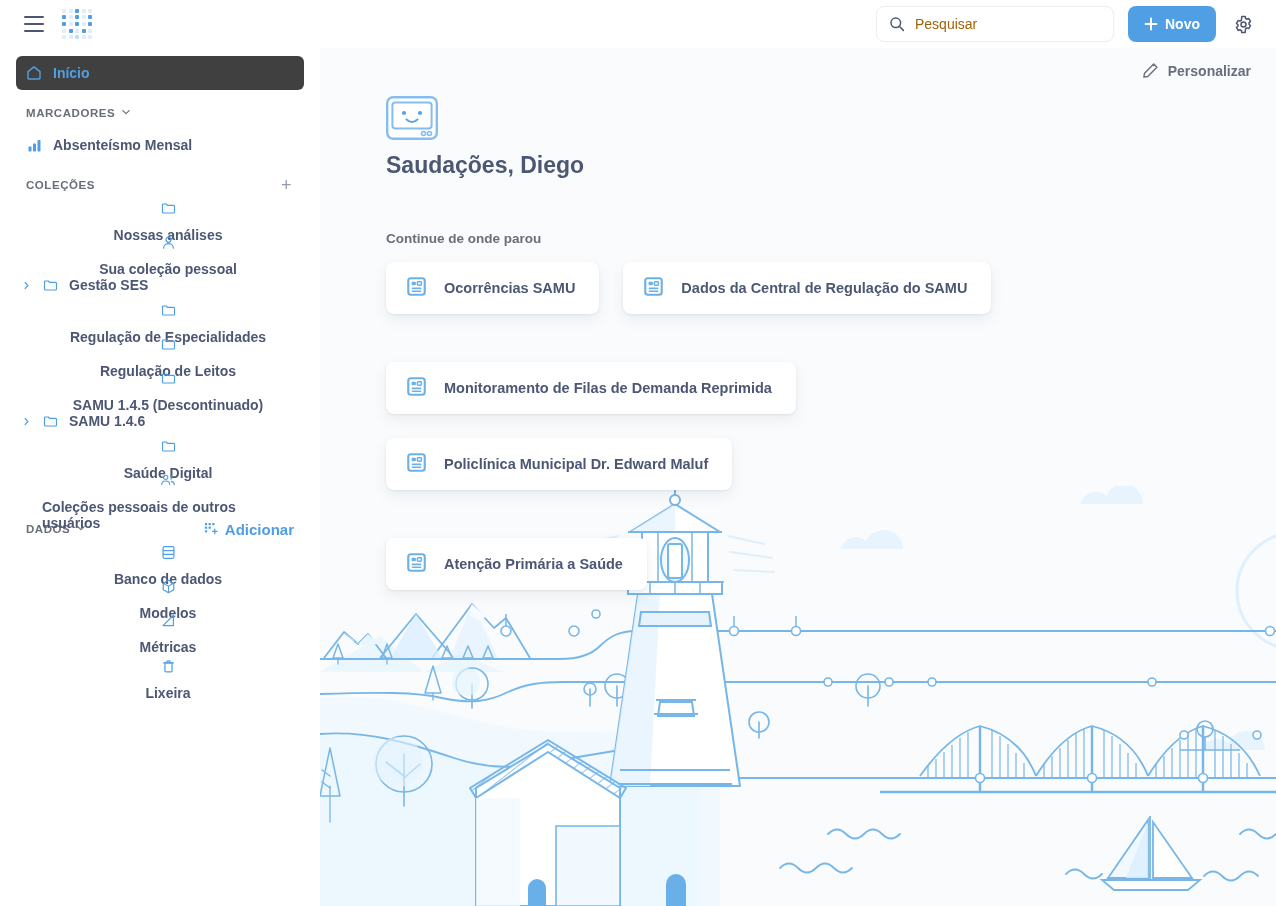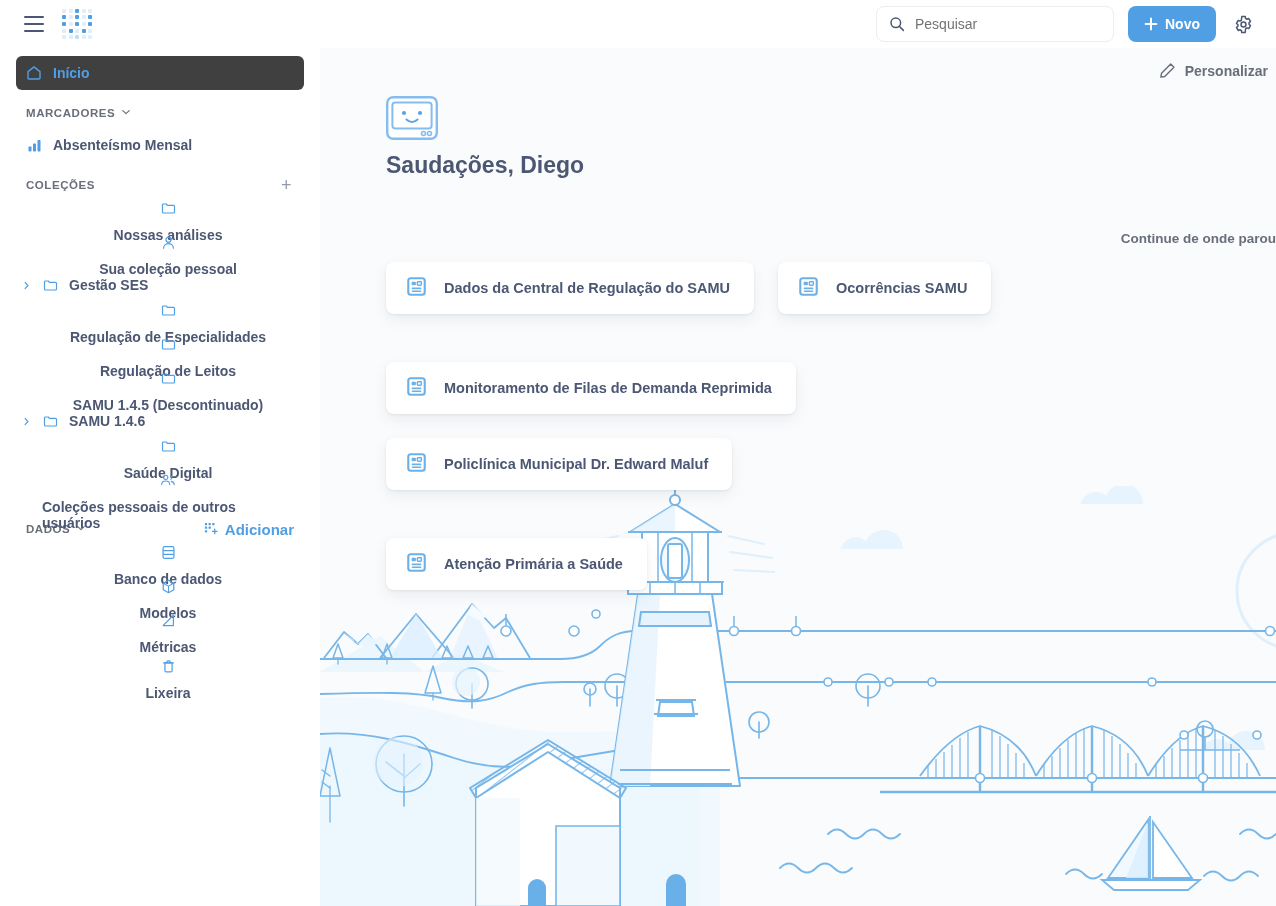--- a/index.html
+++ b/index.html
@@ -21,21 +21,21 @@
   .topbar-left { display: flex; align-items: center; padding-left: 24px; gap: 18px; }
   .hamburger { width: 20px; height: 16px; display: flex; flex-direction: column; justify-content: space-between; cursor: pointer; }
   .hamburger i { display: block; height: 2px; background: #4c5773; border-radius: 1px; }
   .logo-grid { display: grid; grid-template-columns: repeat(5, 4px); grid-auto-rows: 4px; gap: 2.6px; cursor: pointer; }
   .logo-grid b { display: block; width: 4px; height: 4px; border-radius: 1px; background: #509ee3; }
   .topbar-right { margin-left: auto; display: flex; align-items: center; gap: 14px; padding-right: 20px; }
   .search-box {
     width: 238px; height: 36px; border: 1px solid #eeecec; border-radius: 8px;
     display: flex; align-items: center; gap: 10px; padding: 0 12px; background: #fff;
   }
-  .search-box .ph { color: #737373; font-size: 14px; }
+  .search-box .ph { color: #a16207; font-size: 14px; }
   .btn-new {
     background: #509ee3; color: #fff; border: none; border-radius: 8px;
     height: 36px; padding: 0 16px; display: flex; align-items: center; gap: 7px;
     font-size: 14px; font-weight: 700; cursor: pointer; font-family: inherit;
   }
   .gear-btn { width: 26px; height: 26px; display: flex; align-items: center; justify-content: center; cursor: pointer; }
 
   
   .body-row { flex: 1; display: flex; min-height: 0; position: relative; }
 
@@ -68,28 +68,28 @@
   .twisty { position: absolute; left: 4px; top: 50%; transform: translateY(-50%); width: 12px; height: 12px; color: #509ee3; display: flex; align-items: center; justify-content: center; }
   .nav-item.has-twisty { padding-left: 26px; }
   .gap-sm { height: 12px; }
 
   
   .main { flex: 1; position: relative; background: #f9fbfc; overflow: hidden; }
   .illus { position: absolute; left: 0; bottom: 0; width: 100%; height: 420px; pointer-events: none; }
   .main-inner { position: relative; z-index: 5; padding: 0; }
 
   .personalize {
-    position: absolute; right: 8px; top: 14px;
+    position: absolute; right: 25px; top: 14px;
     display: flex; align-items: center; gap: 9px;
     font-size: 14px; font-weight: 700; color: #696e7b; cursor: pointer;
   }
   .greet-row { display: flex; gap: 8px; padding: 48px 0 0 66px; flex-direction: column; }
   .greet-title { font-size: 23px; font-weight: 700; color: #4c5773; }
 
-  .section-label { font-size: 13.5px; font-weight: 700; color: #696e7b; padding: 52px 0 0 66px; text-align: right; }
+  .section-label { font-size: 13.5px; font-weight: 700; color: #696e7b; padding: 52px 0 0 66px; }
 
   .cards { padding: 16px 0 0 66px; display: flex; flex-wrap: wrap; gap: 24px 24px; max-width: 760px; }
   .card {
     background: #fff; border-radius: 8px;
     box-shadow: 0 1px 3px rgba(0,0,0,0.07), 0 6px 14px rgba(76,87,115,0.08);
     height: 52px; display: flex; align-items: center; gap: 18px;
     padding: 0 24px 0 21px; cursor: pointer;
   }
   .card .label { font-size: 14.5px; font-weight: 700; color: #4c5773; white-space: nowrap; }
   .row-break { flex-basis: 100%; height: 0; }
@@ -627,34 +627,34 @@
           <div class="card">
             <span>
               <svg width="19" height="19" viewBox="0 0 18 18">
                 <rect x="1.2" y="1.2" width="15.6" height="15.6" rx="2.4" fill="none" stroke="#6cb0e8" stroke-width="2"></rect>
                 <rect x="4.4" y="4.6" width="4" height="3.2" rx=".7" fill="#6cb0e8"></rect>
                 <rect x="9.8" y="4.6" width="3.8" height="3.2" rx=".7" fill="none" stroke="#6cb0e8" stroke-width="1.4"></rect>
                 <rect x="4.4" y="10" width="9.2" height="1.7" rx=".7" fill="#6cb0e8"></rect>
                 <rect x="4.4" y="12.9" width="9.2" height="1.4" rx=".7" fill="#6cb0e8"></rect>
               </svg>
             </span>
-            <span class="label">Dados da Central de Regulação do SAMU</span>
+            <span class="label">Ocorrências SAMU</span>
           </div>
 
           <div class="card">
             <span>
               <svg width="19" height="19" viewBox="0 0 18 18">
                 <rect x="1.2" y="1.2" width="15.6" height="15.6" rx="2.4" fill="none" stroke="#6cb0e8" stroke-width="2"></rect>
                 <rect x="4.4" y="4.6" width="4" height="3.2" rx=".7" fill="#6cb0e8"></rect>
                 <rect x="9.8" y="4.6" width="3.8" height="3.2" rx=".7" fill="none" stroke="#6cb0e8" stroke-width="1.4"></rect>
                 <rect x="4.4" y="10" width="9.2" height="1.7" rx=".7" fill="#6cb0e8"></rect>
                 <rect x="4.4" y="12.9" width="9.2" height="1.4" rx=".7" fill="#6cb0e8"></rect>
               </svg>
             </span>
-            <span class="label">Ocorrências SAMU</span>
+            <span class="label">Dados da Central de Regulação do SAMU</span>
           </div>
 
           <div class="row-break"></div>
 
           <div class="card">
             <span>
               <svg width="19" height="19" viewBox="0 0 18 18">
                 <rect x="1.2" y="1.2" width="15.6" height="15.6" rx="2.4" fill="none" stroke="#6cb0e8" stroke-width="2"></rect>
                 <rect x="4.4" y="4.6" width="4" height="3.2" rx=".7" fill="#6cb0e8"></rect>
                 <rect x="9.8" y="4.6" width="3.8" height="3.2" rx=".7" fill="none" stroke="#6cb0e8" stroke-width="1.4"></rect>

